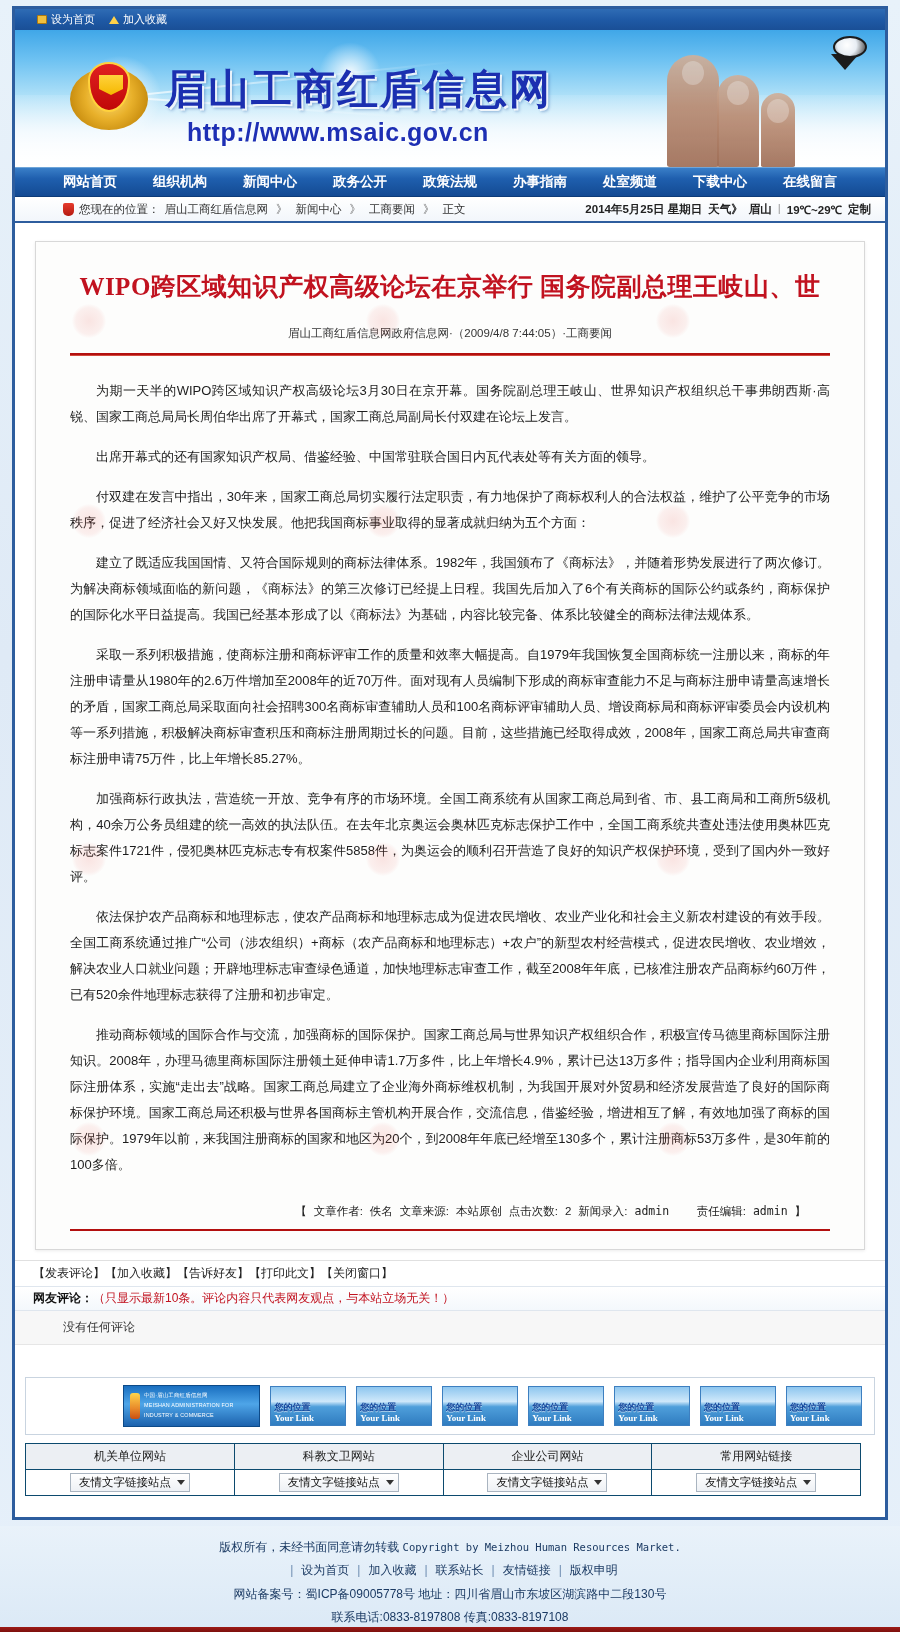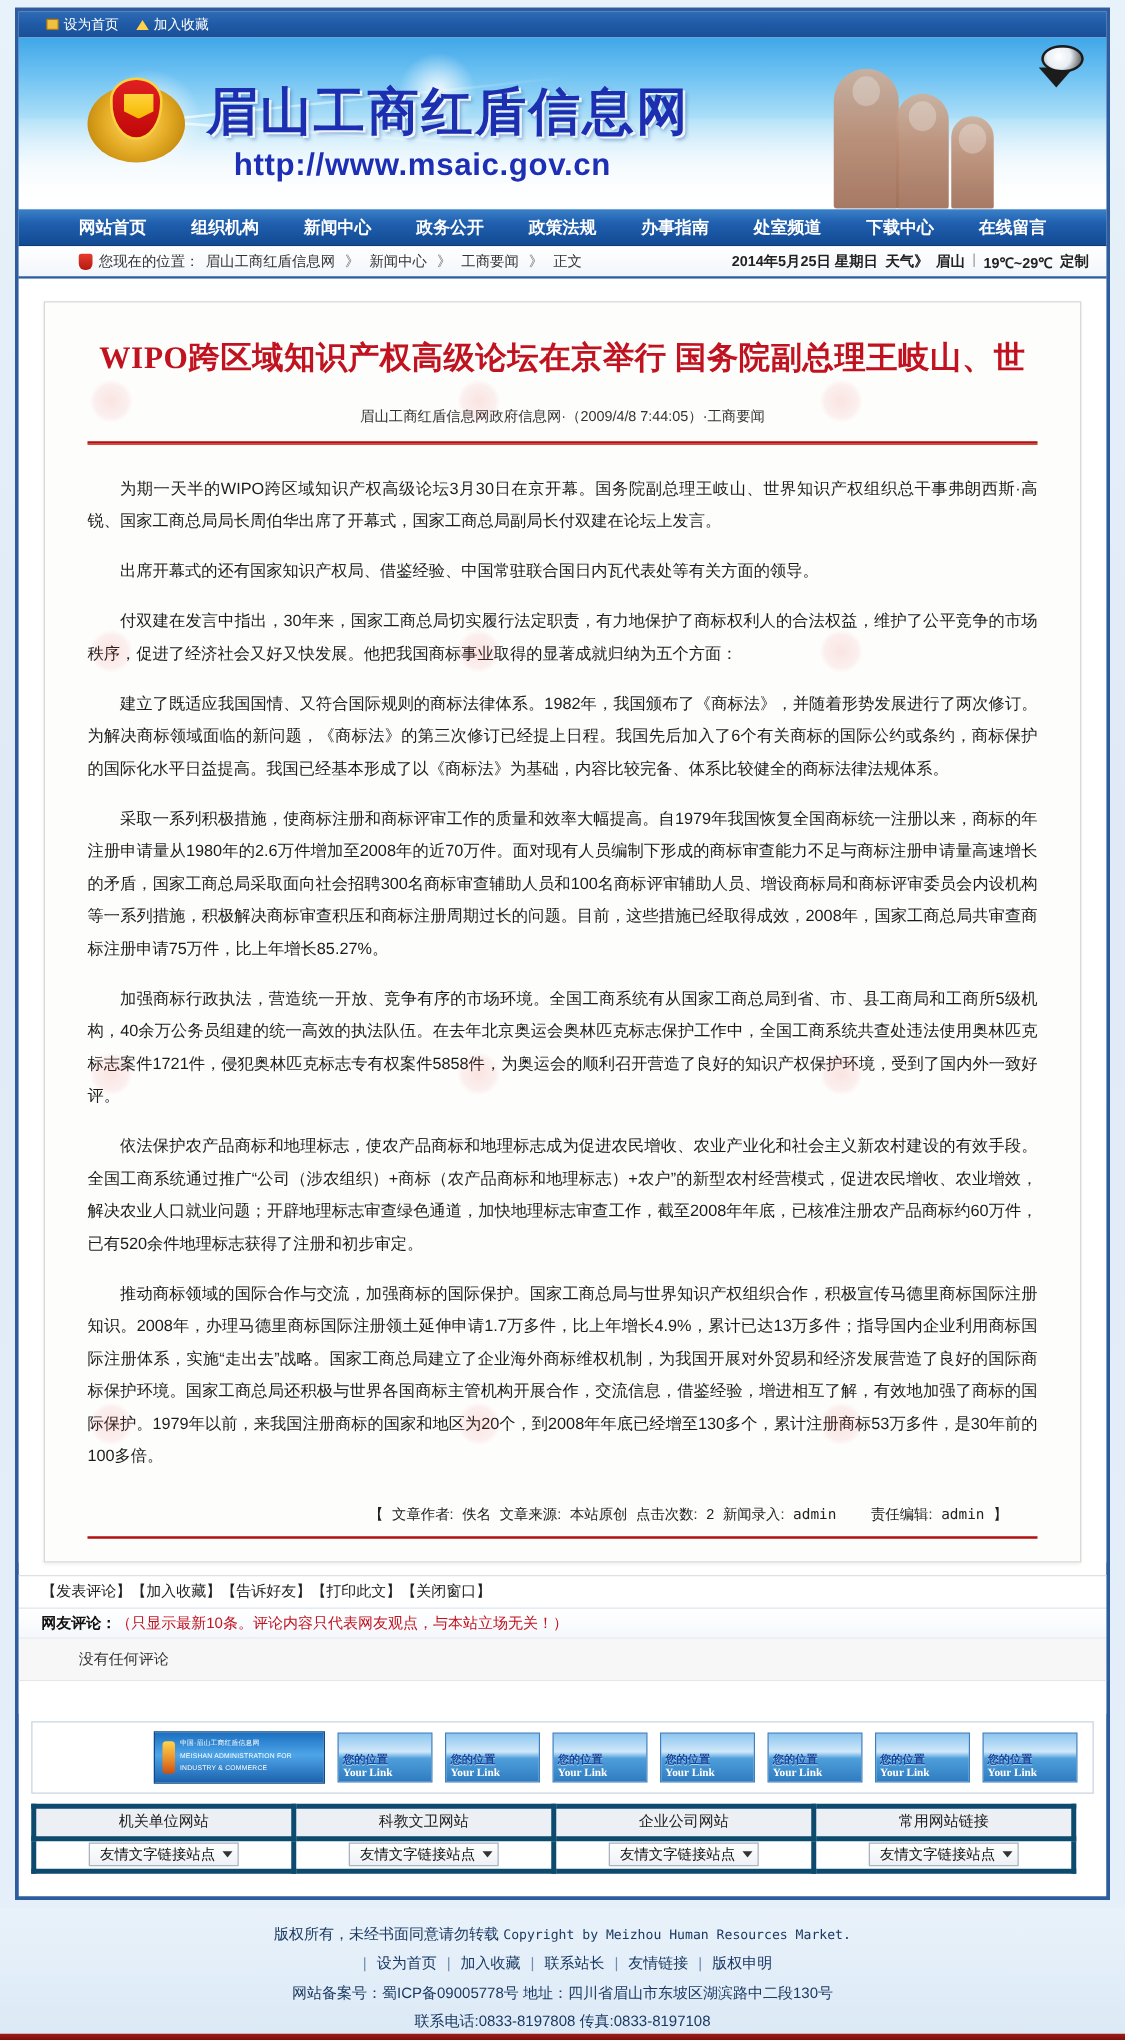--- a/index.html
+++ b/index.html
@@ -374,21 +374,21 @@
 
   
   .links-table {
     margin: 8px 10px 0 10px;
     border: 1px solid #c9d4e0;
     border-collapse: collapse;
     width: 836px;
     background: #fff;
   }
   .links-table td {
-    border: 4px solid #0c4a6e;
+    border: 1px solid #0c4a6e;
     text-align: center;
     font-size: 12px;
     color: #222;
     height: 26px;
     width: 25%;
   }
   .links-table tr.head td { background: #eceff3; font-weight: normal; }
   .sel {
     display: inline-flex;
     align-items: center;

